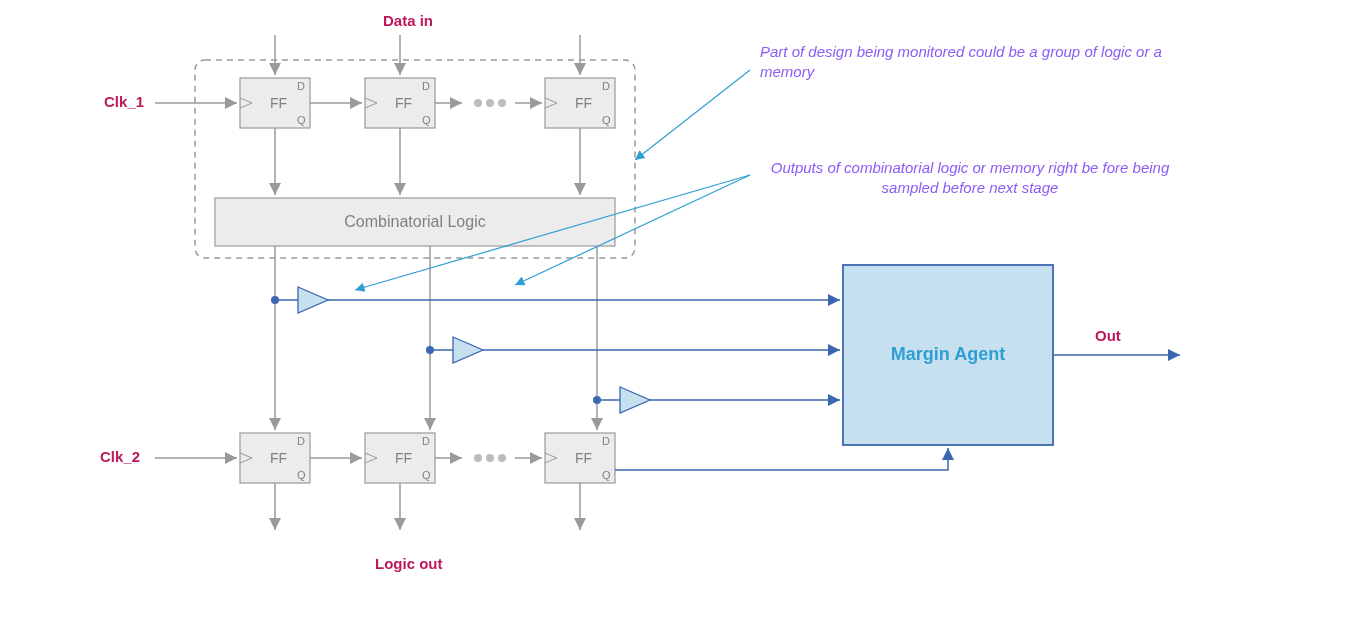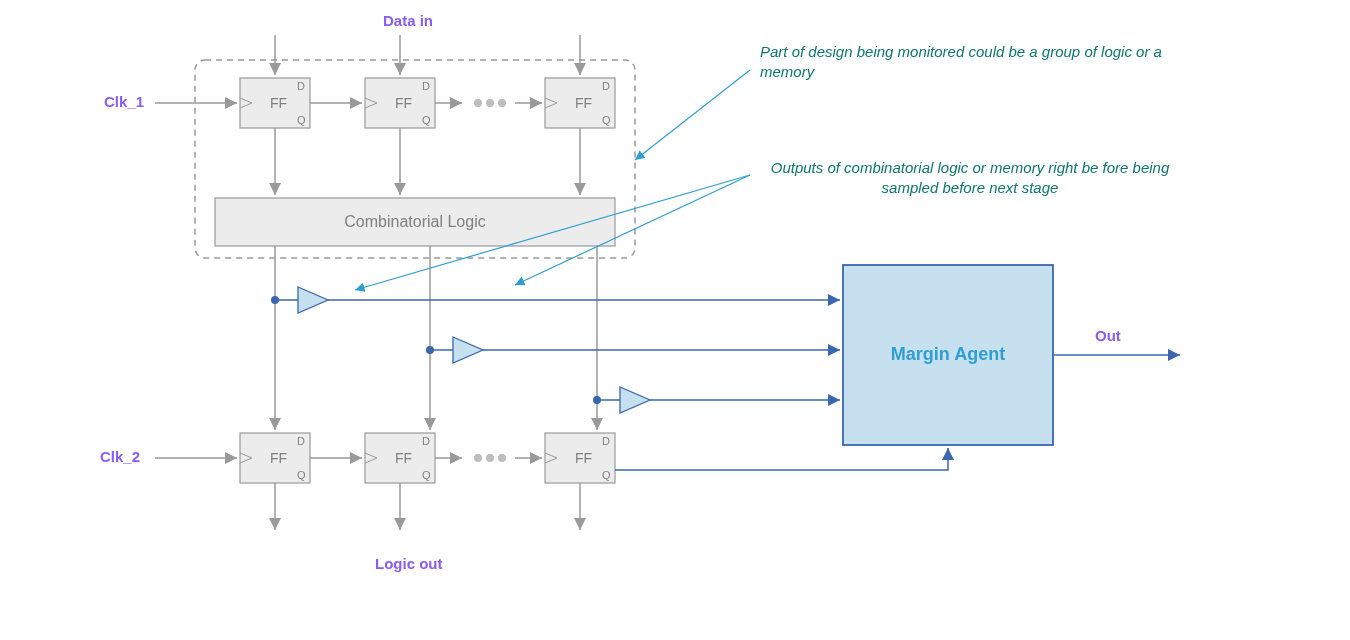--- a/index.html
+++ b/index.html
@@ -6,27 +6,27 @@
     margin: 0;
     padding: 0;
     font-family: Arial, Helvetica, sans-serif;
     background: #fff;
     width: 1350px;
     height: 640px;
     position: relative;
   }
   .lbl {
     position: absolute;
-    color: #8b5cf6;
+    color: #be185d;
     font-size: 15px;
     font-weight: bold;
   }
   .caption {
     position: absolute;
-    color: #0f766e;
+    color: #8b5cf6;
     font-style: italic;
     font-size: 15px;
     line-height: 1.35;
     width: 420px;
   }
   svg { display: block; }
 </style>
 </head>
 <body>
 

